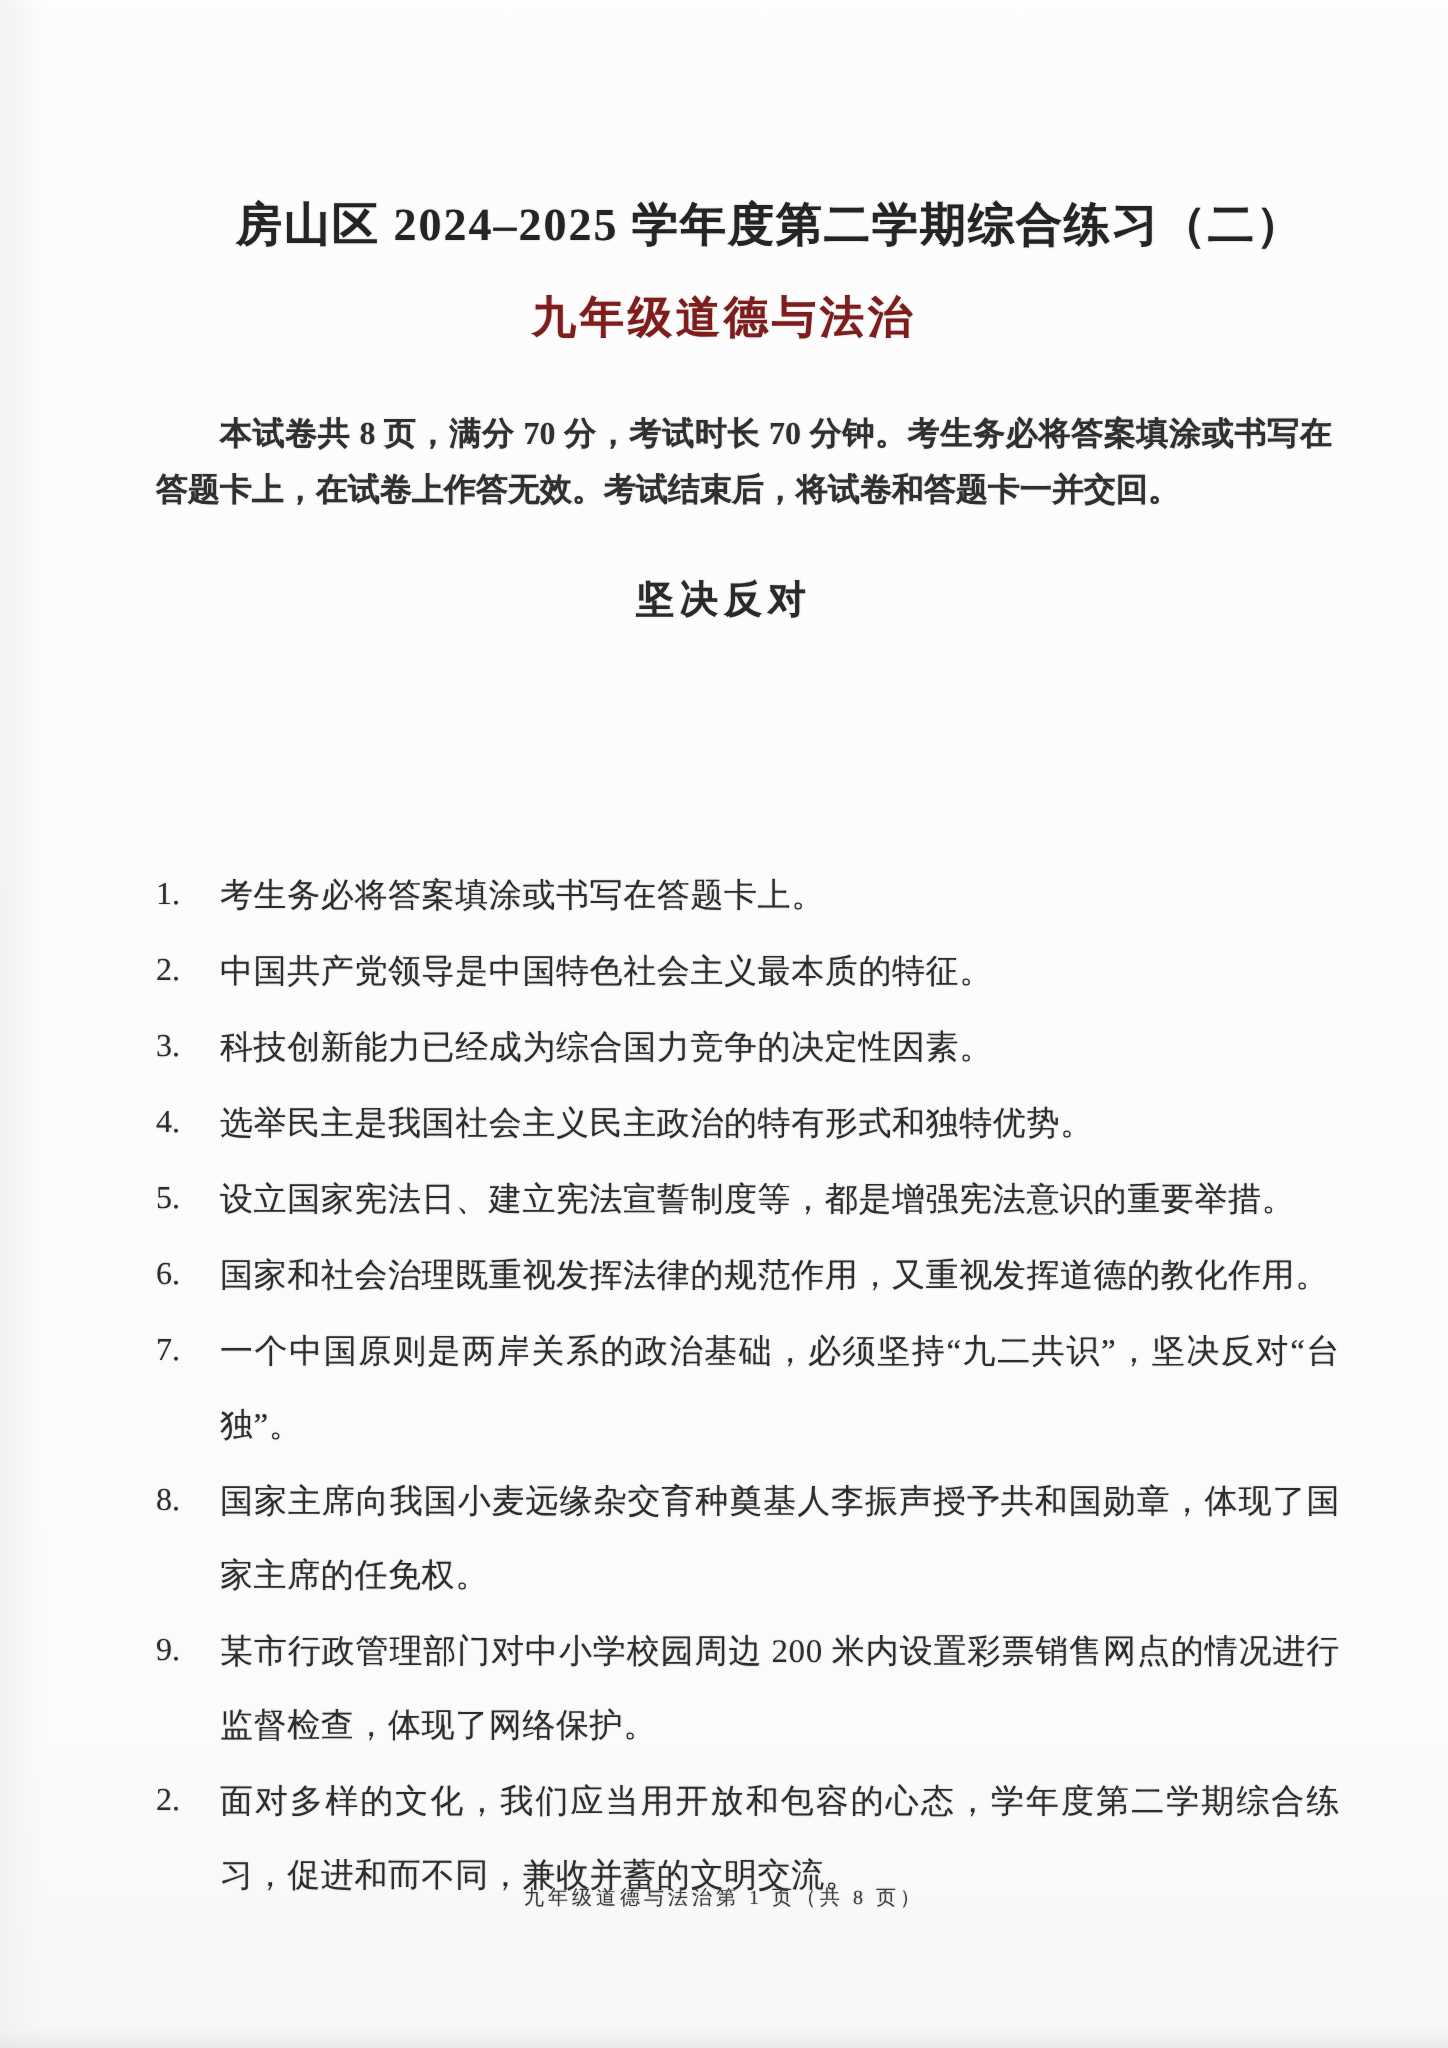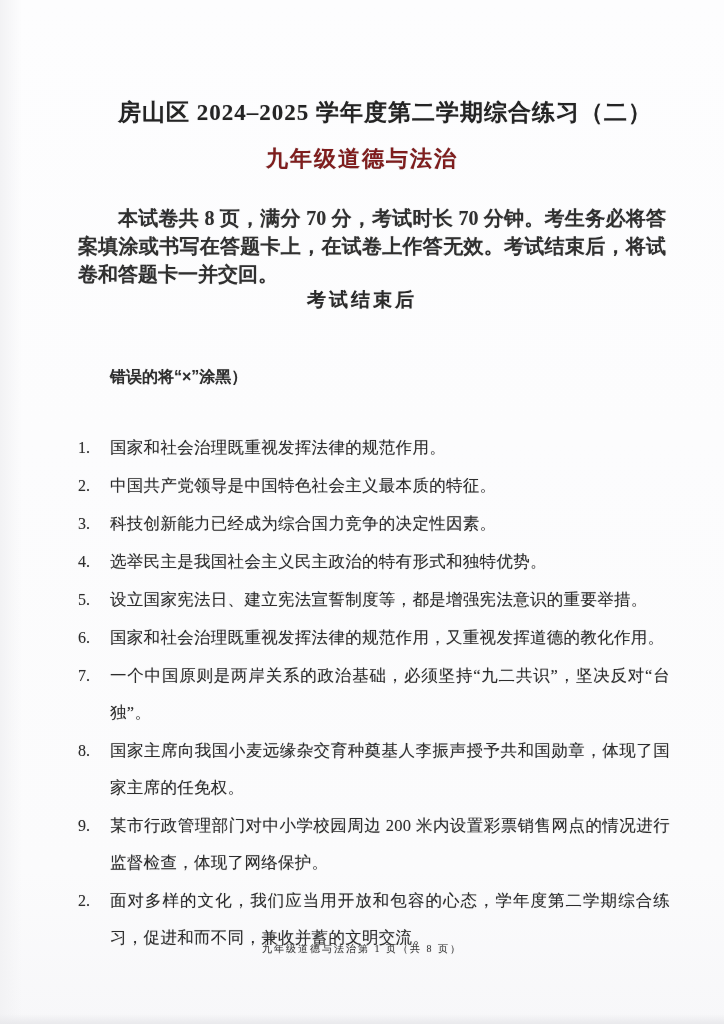--- a/index.html
+++ b/index.html
@@ -33,21 +33,21 @@
     padding-left: 46px;
   }
   .title-sub {
     position: absolute; top: 144px; left: 0; width: 724px;
     text-align: center;
     font-size: 22px; font-weight: bold; letter-spacing: 2px;
     color: #7f1d1d;
   }
   .notice {
     position: absolute; top: 204px; left: 78px; width: 588px;
-    font-size: 20px; line-height: 28px;
+    font-size: 16px; line-height: 28px;
     font-weight: 600;
     text-indent: 2em;
     text-align: justify;
     color: #303030;
   }
   .part-heading {
     position: absolute; top: 287px; left: 0; width: 724px;
     text-align: center;
     font-family: "Liberation Sans", "DejaVu Sans", sans-serif;
     font-size: 19px; font-weight: bold; letter-spacing: 3px;
@@ -91,30 +91,29 @@
 <body>
 
 <div class="page">
   <div class="edge-left"></div>
 
   <h1 class="title-main soft">房山区 2024–2025 学年度第二学期综合练习（二）</h1>
   <h2 class="title-sub soft">九年级道德与法治</h2>
 
   <p class="notice soft">本试卷共 8 页，满分 70 分，考试时长 70 分钟。考生务必将答案填涂或书写在答题卡上，在试卷上作答无效。考试结束后，将试卷和答题卡一并交回。</p>
 
-  <div class="part-heading soft">考试结束后</div>
+  <div class="part-heading soft">坚决反对</div>
 
   <div class="section-heading soft">
-    <div class="line2">错误的将“×”涂黑）</div>
   </div>
 
   <div class="questions soft">
     <div class="q">
       <span class="qnum">1.</span>
-      <span class="qtext">国家和社会治理既重视发挥法律的规范作用。</span>
+      <span class="qtext">考生务必将答案填涂或书写在答题卡上。</span>
     </div>
     <div class="q">
       <span class="qnum">2.</span>
       <span class="qtext">中国共产党领导是中国特色社会主义最本质的特征。</span>
     </div>
     <div class="q">
       <span class="qnum">3.</span>
       <span class="qtext">科技创新能力已经成为综合国力竞争的决定性因素。</span>
     </div>
     <div class="q">

